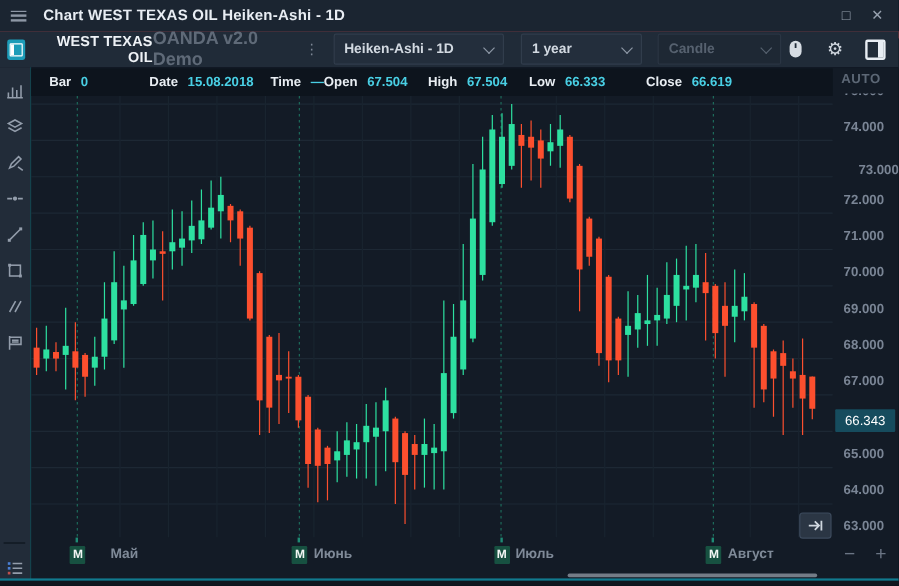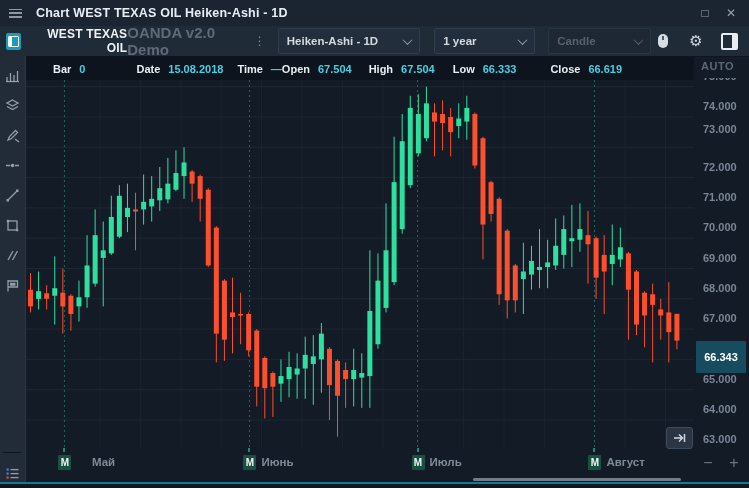--- a/index.html
+++ b/index.html
@@ -42,37 +42,37 @@
 
   
   #sidebar{position:absolute;left:0;top:56px;width:25px;height:428px;background:#222c39;}
   .side-ic{width:25px;height:26px;display:flex;align-items:center;justify-content:center;cursor:pointer;margin-bottom:4px;}
   .side-ic svg{stroke:#939dab;fill:none;stroke-width:1.3;}
   #side-sep{position:absolute;left:3px;top:396px;width:18px;height:1px;background:#0d141d;}
   #side-list{position:absolute;left:0;top:404px;}
 
   
   #infobar{position:absolute;left:26px;top:57px;width:668px;height:23px;background:#0d141d;
-    display:flex;align-items:center;padding-left:27px;box-sizing:border-box;z-index:3;}
+    display:flex;align-items:center;padding-left:15px;box-sizing:border-box;z-index:3;}
   .if{display:flex;align-items:baseline;}
   .if .l{color:#e9eef3;font-size:11px;font-weight:800;}
   .if .v{color:#49cfe4;font-size:11px;font-weight:800;margin-left:8px;}
   #f0{margin-right:32px;} #f1{margin-right:14px;margin-left:19px;} #f2{}
   #f3{margin-right:17px;} #f4{margin-right:18px;} #f5{margin-right:34px;}
 
   
   #plot{position:absolute;left:26px;top:80px;z-index:1;cursor:crosshair;}
   #leftline{position:absolute;left:25px;top:56px;width:1px;height:427px;background:#14424c;z-index:2;}
 
   
   #auto{position:absolute;left:701px;top:60px;color:#5c6775;font-size:11px;font-weight:700;letter-spacing:.5px;z-index:2;}
   #paxis{position:absolute;left:695px;top:78px;width:54px;height:368px;overflow:hidden;z-index:1;}
   .plab{position:absolute;left:8px;width:46px;height:14px;color:#7a8595;font-size:11px;font-weight:700;}
-  #pbadge{position:absolute;left:696px;width:50px;height:32px;background:#164c5e;border-radius:1px;z-index:4;
-    color:#fff;font-size:11px;font-weight:700;display:flex;align-items:center;justify-content:center;}
+  #pbadge{position:absolute;left:696px;width:50px;height:19px;background:#164c5e;border-radius:1px;z-index:4;
+    color:#fff;font-size:11px;font-weight:400;display:flex;align-items:center;justify-content:center;}
   #zoomout{position:absolute;left:698px;top:453px;width:20px;height:20px;z-index:4;color:#6a7584;font-size:16px;
     display:flex;align-items:center;justify-content:center;cursor:pointer;}
   #zoomin{position:absolute;left:724px;top:453px;width:20px;height:20px;z-index:4;color:#6a7584;font-size:16px;
     display:flex;align-items:center;justify-content:center;cursor:pointer;}
 
   
   #taxis{position:absolute;left:26px;top:448px;width:668px;height:29px;z-index:2;}
   .mtick{position:absolute;top:0;width:2px;height:4px;background:#1e8a74;}
   .mbadge{position:absolute;top:7px;width:13px;height:15px;background:#175141;border-radius:1px;
     color:#f2f6f4;font-size:10px;font-weight:800;display:flex;align-items:center;justify-content:center;}
@@ -428,21 +428,21 @@
       <line x1="642.82" y1="202.13500000000008" x2="642.82" y2="282.42999999999984" stroke="#fc4f2e" stroke-width="1"></line>
       <rect x="640.32" y="232.4350000000001" width="5" height="19.694999999999737" fill="#fc4f2e"></rect>
       <line x1="650.9" y1="233.82879999999986" x2="650.9" y2="269.31010000000003" stroke="#fc4f2e" stroke-width="1"></line>
       <rect x="648.4" y="233.82879999999986" width="5" height="26.815500000000185" fill="#fc4f2e"></rect>
     </svg>
 
   <div id="auto">AUTO</div>
   <div id="paxis">
       <div class="plab" style="top: -8.3px;">75.000</div>
       <div class="plab" style="top: 22px;">74.000</div>
-      <div class="plab" style="top: 45px;">73.000</div>
+      <div class="plab" style="top: 58px; text-align: right;">73.000</div>
       <div class="plab" style="top: 82.6px;">72.000</div>
       <div class="plab" style="top: 112.9px;">71.000</div>
       <div class="plab" style="top: 143.2px;">70.000</div>
       <div class="plab" style="top: 173.5px;">69.000</div>
       <div class="plab" style="top: 203.8px;">68.000</div>
       <div class="plab" style="top: 234.1px;">67.000</div>
       <div class="plab" style="top: 264.4px;">66.000</div>
       <div class="plab" style="top: 294.7px;">65.000</div>
       <div class="plab" style="top: 325px;">64.000</div>
       <div class="plab" style="top: 355.3px;">63.000</div>

